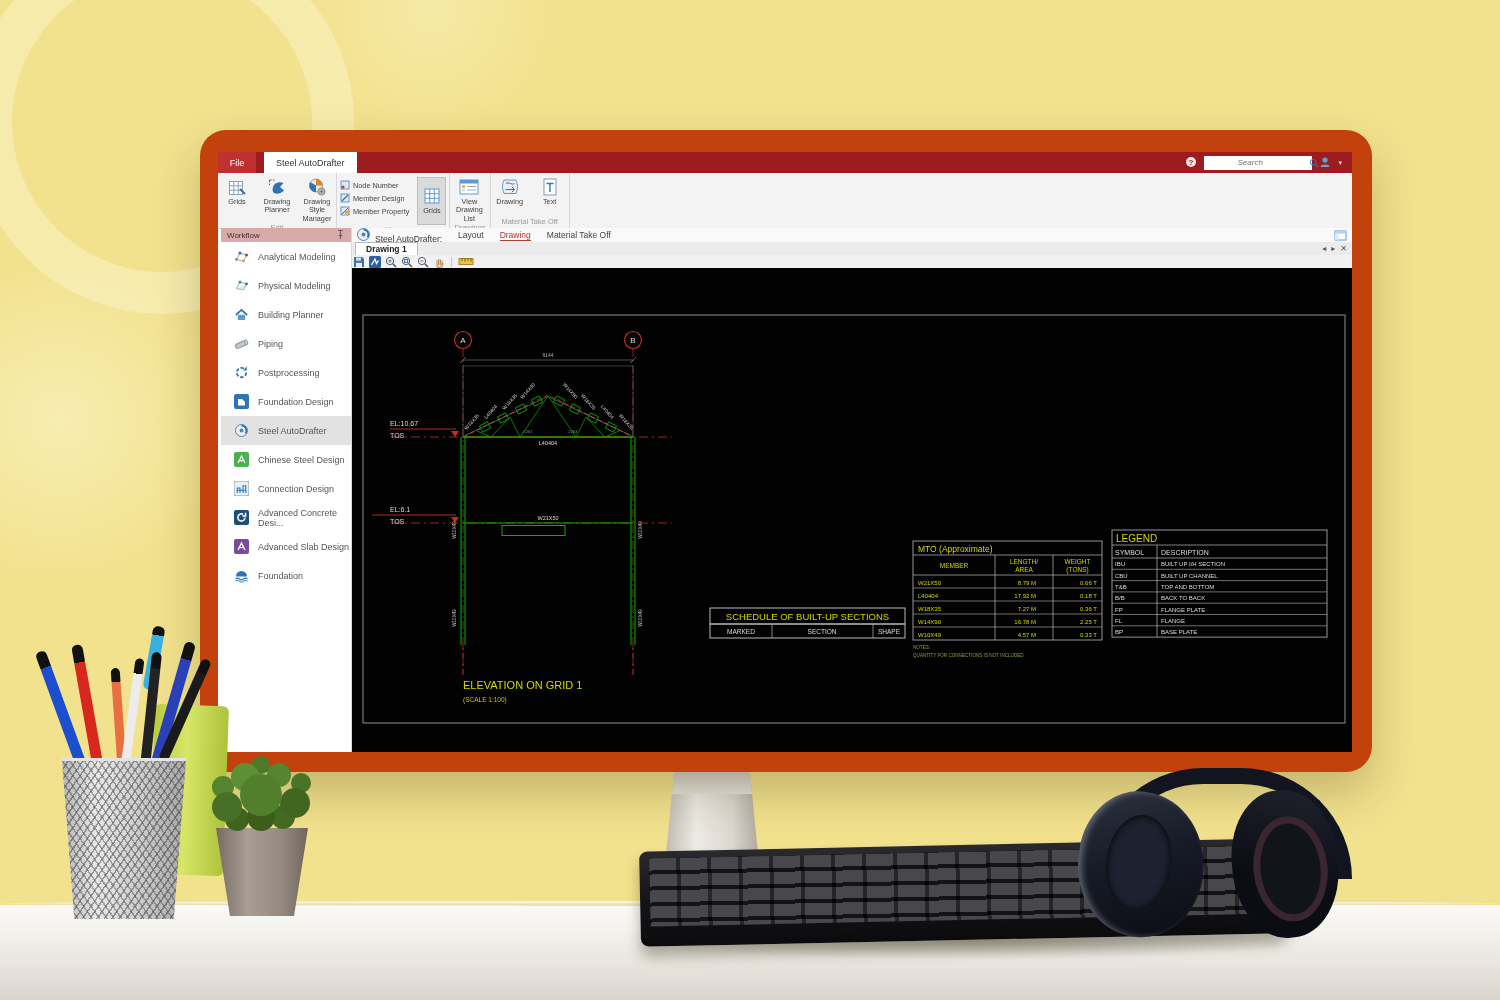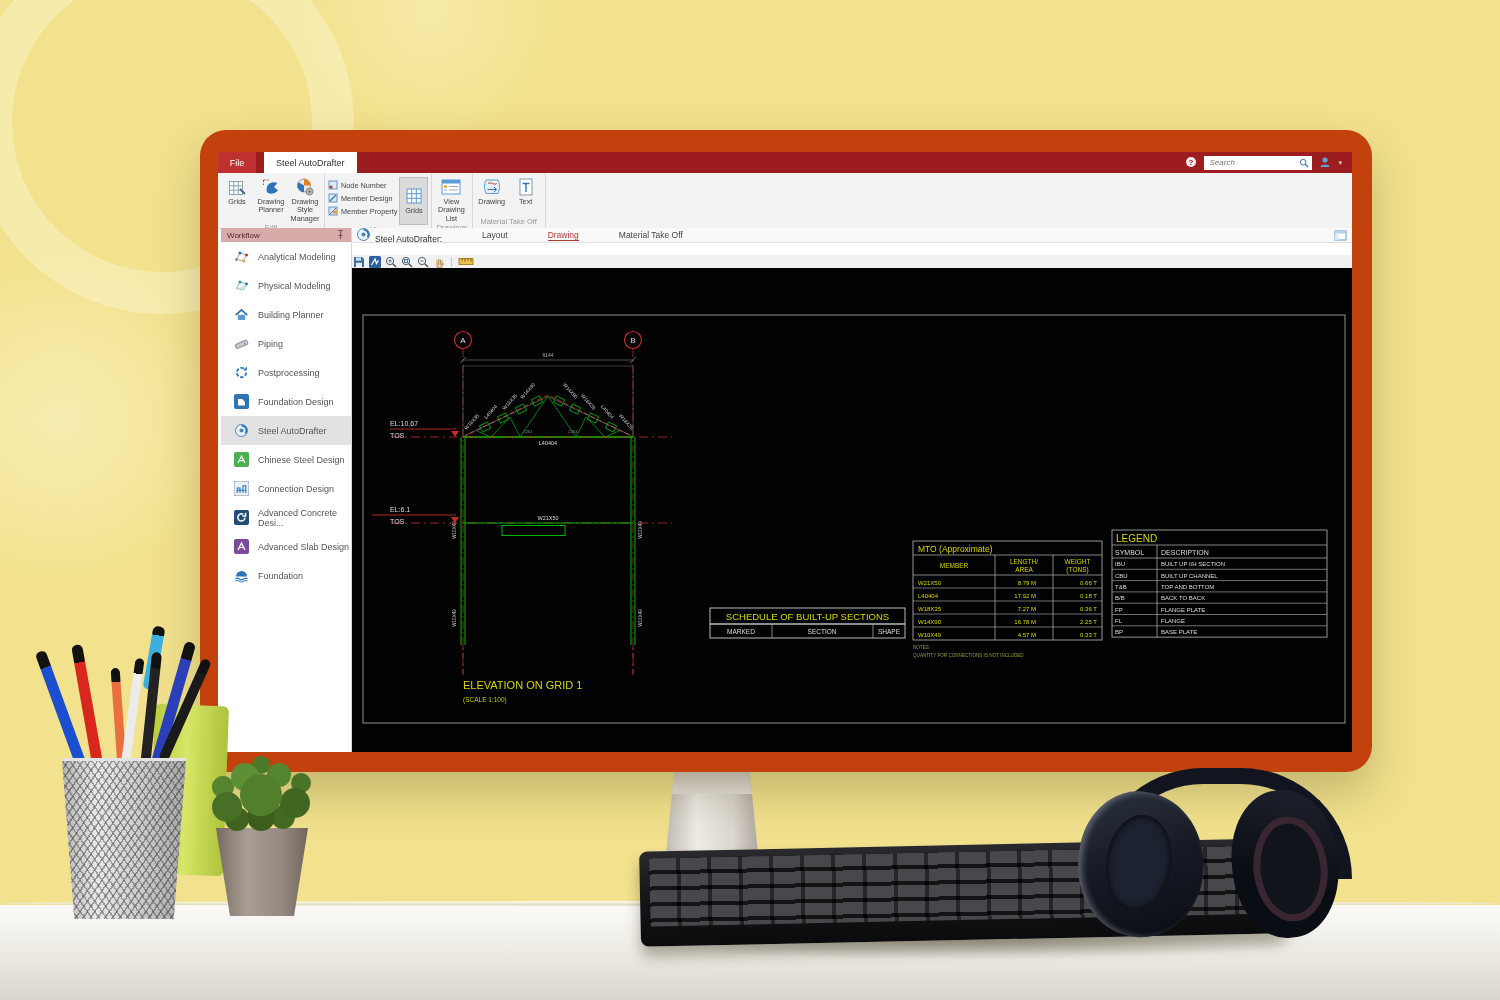--- a/index.html
+++ b/index.html
@@ -21,44 +21,44 @@
   .stand::before{content:"";position:absolute;left:10%;top:0;width:80%;height:26px;background:linear-gradient(180deg,#cfc9c0,#e8e4dd);}
   .monitor{position:absolute;left:200px;top:130px;width:1172px;height:642px;z-index:5;
            background:#c2410c;border-radius:26px;box-shadow:0 22px 45px rgba(60,50,10,.25);}
   .screen{position:absolute;left:18px;top:22px;width:1134px;height:600px;background:#fff;overflow:hidden;}
   
   .titlebar{position:absolute;left:0;top:0;width:100%;height:21px;background:#9d1c20;display:flex;align-items:stretch;}
   .tab-file{width:38px;background:#bf3030;color:#fff;font-size:9px;display:flex;align-items:center;justify-content:center;}
   .tab-active{background:#fff;color:#333;font-size:9px;padding:0 12px;display:flex;align-items:center;margin-left:8px;}
   .tb-right{margin-left:auto;display:flex;align-items:center;gap:7px;padding-right:10px;}
   .searchbox{display:flex;align-items:center;background:#fff;height:14px;width:102px;padding:0 3px;}
-  .searchbox input{border:0;outline:0;flex:1;font-size:8px;font-style:italic;color:#666;width:70px;font-family:"Liberation Sans",sans-serif;}
+  .searchbox input{border:0;outline:0;flex:1;font-size:8px;font-style:italic;color:#666;width:70px;font-family:"Liberation Sans",sans-serif;margin-left:28px;}
   .caret{color:#e8c8c8;font-size:7px;}
   
   .ribbon{position:absolute;left:0;top:21px;width:100%;height:55px;background:#f4f3f4;border-bottom:1px solid #dbd9da;display:flex;}
   .rgroup{display:flex;flex-direction:column;border-right:1px solid #d9d7d8;}
-  .rg-body{flex:1;display:flex;align-items:flex-start;padding:2px 3px 0 3px;gap:2px;}
+  .rg-body{flex:1;display:flex;align-items:flex-start;padding:2px 3px 0 3px;gap:8px;}
   .rg-label{font-size:7.5px;color:#9a9a9a;text-align:center;padding:0 4px 2px 4px;}
   .rbtn-big{width:32px;display:flex;flex-direction:column;align-items:center;gap:1px;
             font-size:7.3px;color:#444;text-align:center;line-height:1.15;padding-top:2px;}
   .small-col{display:flex;flex-direction:column;gap:1px;padding-top:4px;}
   .rbtn-small{display:flex;align-items:center;gap:3px;font-size:7.3px;color:#444;height:12px;white-space:nowrap;}
   .rbtn-toggle{width:27px;height:46px;margin-top:2px;background:#dadada;border:1px solid #bdbdbd;
                display:flex;flex-direction:column;align-items:center;justify-content:center;gap:1px;font-size:7.3px;color:#444;}
   
   .sidebar{position:absolute;left:3px;top:76px;width:130px;bottom:0;background:#fff;border-right:1px solid #d8d8d8;z-index:2;}
   .wf-header{height:14px;background:#d9aaaa;color:#4a2c2c;font-size:8px;display:flex;align-items:center;padding:0 6px;justify-content:space-between;}
   .side-item{height:29px;display:flex;align-items:center;gap:9px;padding-left:13px;font-size:9px;color:#555;}
   .side-item.active{background:#e2e2e2;}
   .side-item .ic{width:15px;height:15px;flex:0 0 15px;}
   
   .docrow{position:absolute;left:130px;right:0;top:76px;height:14px;background:#faf9fa;border-bottom:1px solid #e2e0e0;
           display:flex;align-items:center;font-size:8.5px;color:#333;gap:16px;padding-left:8px;}
   .docapp{display:flex;align-items:flex-end;gap:4px;}
-  .view-link{color:#444;margin-left:24px;}
+  .view-link{color:#444;}
   .view-link.active{color:#b03a32;border-bottom:1px solid #b03a32;}
   .winic{margin-left:auto;margin-right:5px;display:flex;}
   .tabrow{position:absolute;left:130px;right:0;top:90px;height:13px;background:#ecebec;border-bottom:1px solid #d2d0d2;}
   .doc-tab{position:absolute;left:7px;top:0;height:12px;background:#fff;border:1px solid #b8b8b8;border-bottom:0;
            padding:0 10px;font-size:8.5px;font-weight:bold;color:#222;display:flex;align-items:center;}
   .tab-ctrl{position:absolute;right:5px;top:0;height:13px;display:flex;align-items:center;gap:5px;font-size:8px;color:#555;}
   .toolbar{position:absolute;left:130px;right:0;top:103px;height:13px;background:#f2f1f2;border-bottom:1px solid #ddd;
            display:flex;align-items:center;gap:4px;padding-left:5px;}
   .tbtn{display:flex;align-items:center;}
   .tsep{width:1px;height:10px;background:#c8c8c8;margin:0 2px;}
@@ -365,20 +365,28 @@
         </span>
       <span class="winic" id="winic">
           <svg width="13" height="11" viewBox="0 0 13 11">
             <rect x="1" y="1" width="11" height="9" fill="#fff" stroke="#5b9bd5"></rect>
             <rect x="1" y="1" width="11" height="2.6" fill="#bcd4ea"></rect>
             <rect x="1" y="3.6" width="3.4" height="6.4" fill="#dce8f4"></rect>
           </svg>
         </span>
     </div>
 
+    <div class="tabrow">
+      <div class="doc-tab">Drawing 1</div>
+      <div class="tab-ctrl" id="tabctrl">
+          <span>◂</span>
+          <span>▸</span>
+          <span>✕</span>
+        </div>
+    </div>
 
     <div class="toolbar" id="dtoolbar">
         <div class="tbtn">
           <svg width="12" height="12" viewBox="0 0 12 12">
             <path d="M1 1 h8 l2 2 v8 h-10Z" fill="#3a6ea5"></path>
             <rect x="3" y="1.5" width="5" height="3.2" fill="#cfe0f0"></rect>
             <rect x="3" y="6.8" width="6" height="4.2" fill="#e8eef6"></rect>
           </svg>
         </div>
         <div class="tbtn">

